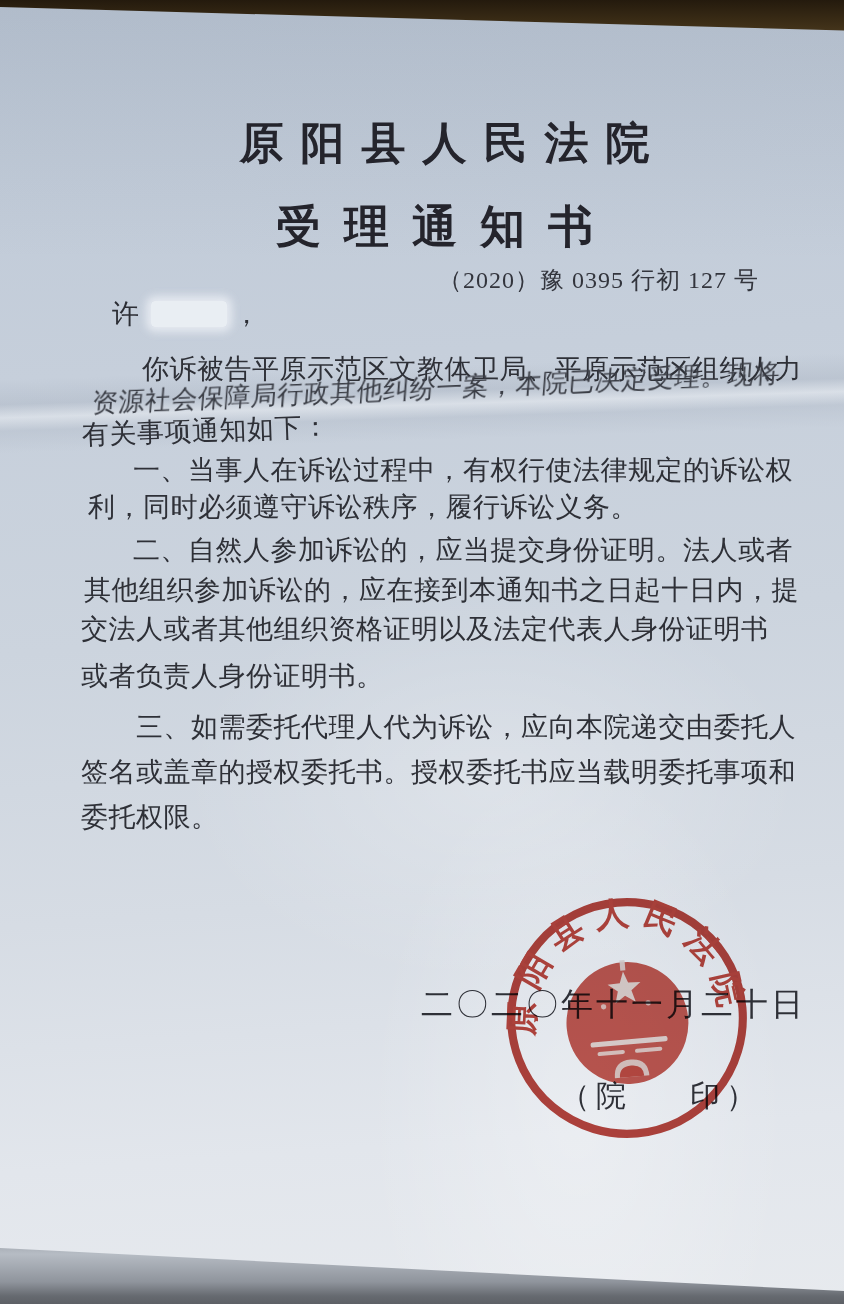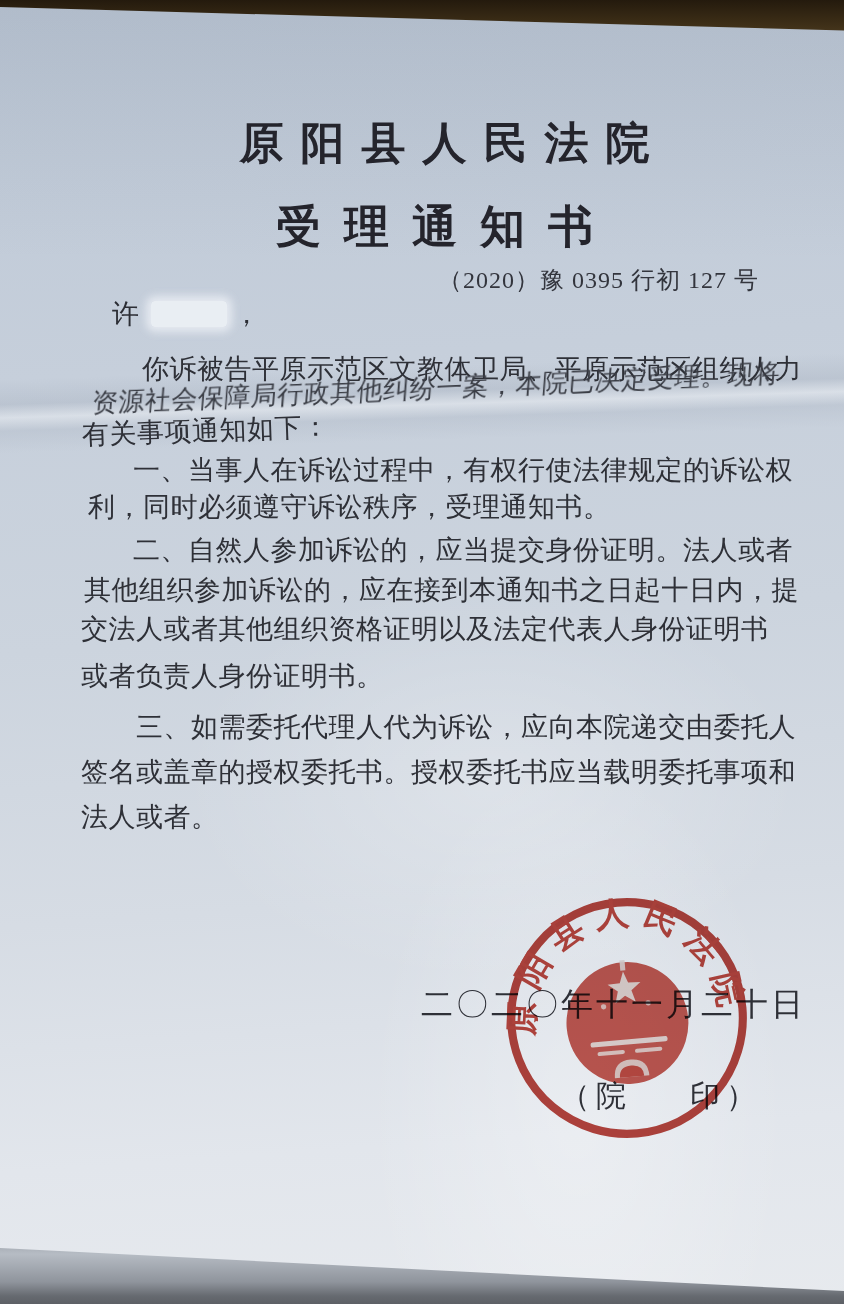--- a/index.html
+++ b/index.html
@@ -80,28 +80,28 @@
     <div class="t court-name">原阳县人民法院</div>
     <div class="t doc-title">受理通知书</div>
     <div class="t case-no">（2020）豫 0395 行初 127 号</div>
 
     <div class="t addressee"><span>许</span><span class="redact"></span><span>，</span></div>
 
     <div class="t bl bl0">你诉被告平原示范区文教体卫局、平原示范区组织人力</div>
     <div class="t bl bl1">资源社会保障局行政其他纠纷一案，本院已决定受理。现将</div>
     <div class="t bl bl2">有关事项通知如下：</div>
     <div class="t bl bl3">一、当事人在诉讼过程中，有权行使法律规定的诉讼权</div>
-    <div class="t bl bl4">利，同时必须遵守诉讼秩序，受理通知书。</div>
+    <div class="t bl bl4">利，同时必须遵守诉讼秩序，履行诉讼义务。</div>
     <div class="t bl bl5">二、自然人参加诉讼的，应当提交身份证明。法人或者</div>
     <div class="t bl bl6">其他组织参加诉讼的，应在接到本通知书之日起十日内，提</div>
     <div class="t bl bl7">交法人或者其他组织资格证明以及法定代表人身份证明书</div>
     <div class="t bl bl8">或者负责人身份证明书。</div>
     <div class="t bl bl9">三、如需委托代理人代为诉讼，应向本院递交由委托人</div>
     <div class="t bl bl10">签名或盖章的授权委托书。授权委托书应当载明委托事项和</div>
-    <div class="t bl bl11">法人或者。</div>
+    <div class="t bl bl11">委托权限。</div>
 
     <div class="t date-line">二〇二〇年十一月二十日</div>
 
     <div class="t seal-caption">
         <span>（院</span>
         <span>印）</span>
       </div>
 
     <svg class="seal" viewBox="0 0 250 250">
       <defs>

